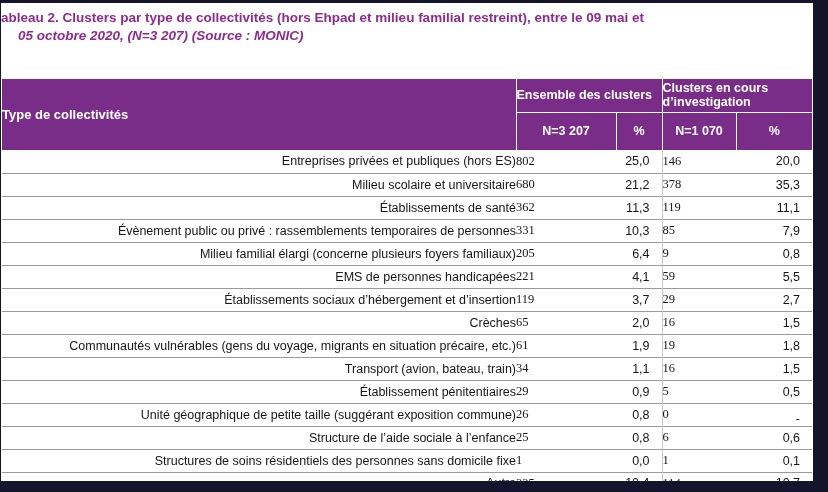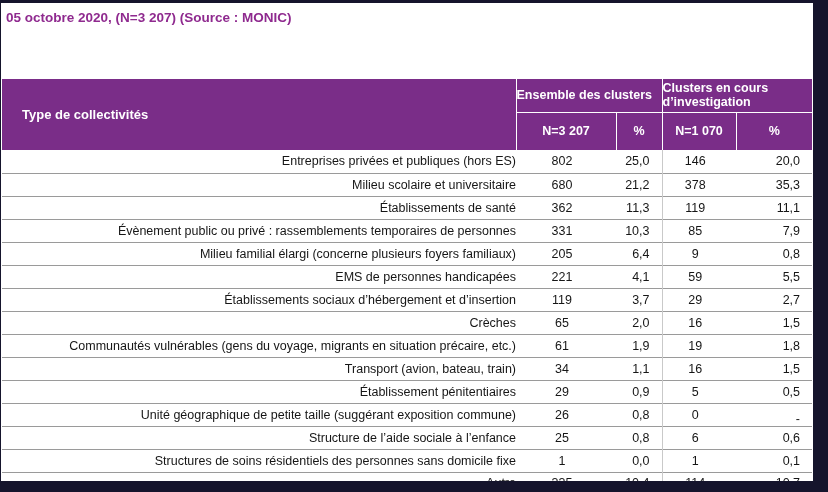--- a/index.html
+++ b/index.html
@@ -18,21 +18,21 @@
   .frame-left   { position: absolute; top: 0; left: 0; width: 1px; height: 492px; background: #15142c; }
 
   .doc-title {
     position: absolute;
     top: 9px; left: 1px; width: 812px;
     color: #8f2a8f;
     font-weight: bold;
     font-size: 13.5px;
     line-height: 18px;
   }
-  .doc-title .l2 { padding-left: 5px; }
+  .doc-title .l2 { padding-left: 17px; font-style: italic; }
 
   table.clusters {
     position: absolute;
     top: 79px; left: 2px;
     width: 810px;
     border-collapse: collapse;
     table-layout: fixed;
     font-size: 12.5px;
     color: #161616;
     border-bottom: 3px solid #7a2d88;
@@ -45,21 +45,21 @@
 
   thead th {
     background: #7a2d88;
     color: #ffffff;
     font-weight: bold;
     padding: 0;
     vertical-align: middle;
   }
   th.h-type {
     text-align: left;
-    padding-left: 20px;
+    padding-left: 0;
     font-size: 13px;
   }
   th.h-group {
     height: 33px;
     font-size: 12.5px;
     line-height: 14px;
     border-left: 1px solid #ffffff;
     text-align: left;
   }
   th.h-sub {
@@ -73,29 +73,30 @@
   tbody td {
     border-top: 1px solid #9a9a9a;
     height: 23px;
     white-space: nowrap;
     overflow: hidden;
     padding: 0;
     vertical-align: middle;
   }
   tbody tr:first-child td { border-top: none; }
   td.c-type { text-align: right; padding-left: 0; }
-  td.c-num  { text-align: center; padding-right: 8px; }
+  td.c-num  { text-align: left; padding-right: 8px; font-family: Liberation Serif, serif; }
   td.c-pct  { text-align: right; padding-right: 12px; }
   td.c-group2 { border-left: 1px solid #c9c9c9; }
   td.dash-low { vertical-align: bottom; line-height: 11px; padding-bottom: 1px; }
 </style>
 </head>
 <body>
 
 <div class="doc-title">
+  <div class="l1">ableau 2. Clusters par type de collectivités (hors Ehpad et milieu familial restreint), entre le 09 mai et</div>
   <div class="l2">05 octobre 2020, (N=3 207) (Source : MONIC)</div>
 </div>
 
 <table class="clusters">
   <colgroup>
     <col class="w-type">
       <col class="w-n1">
       <col class="w-p1">
       <col class="w-n2">
       <col class="w-p2">

